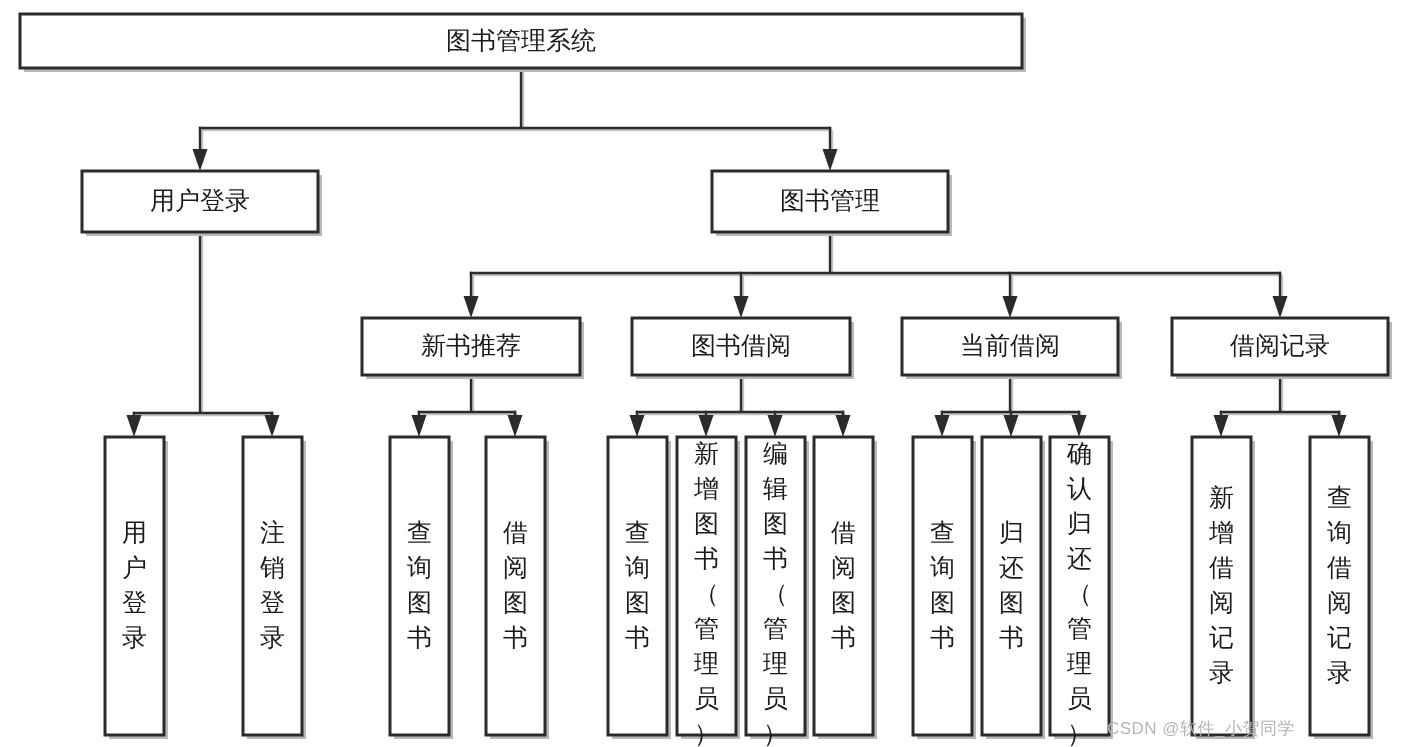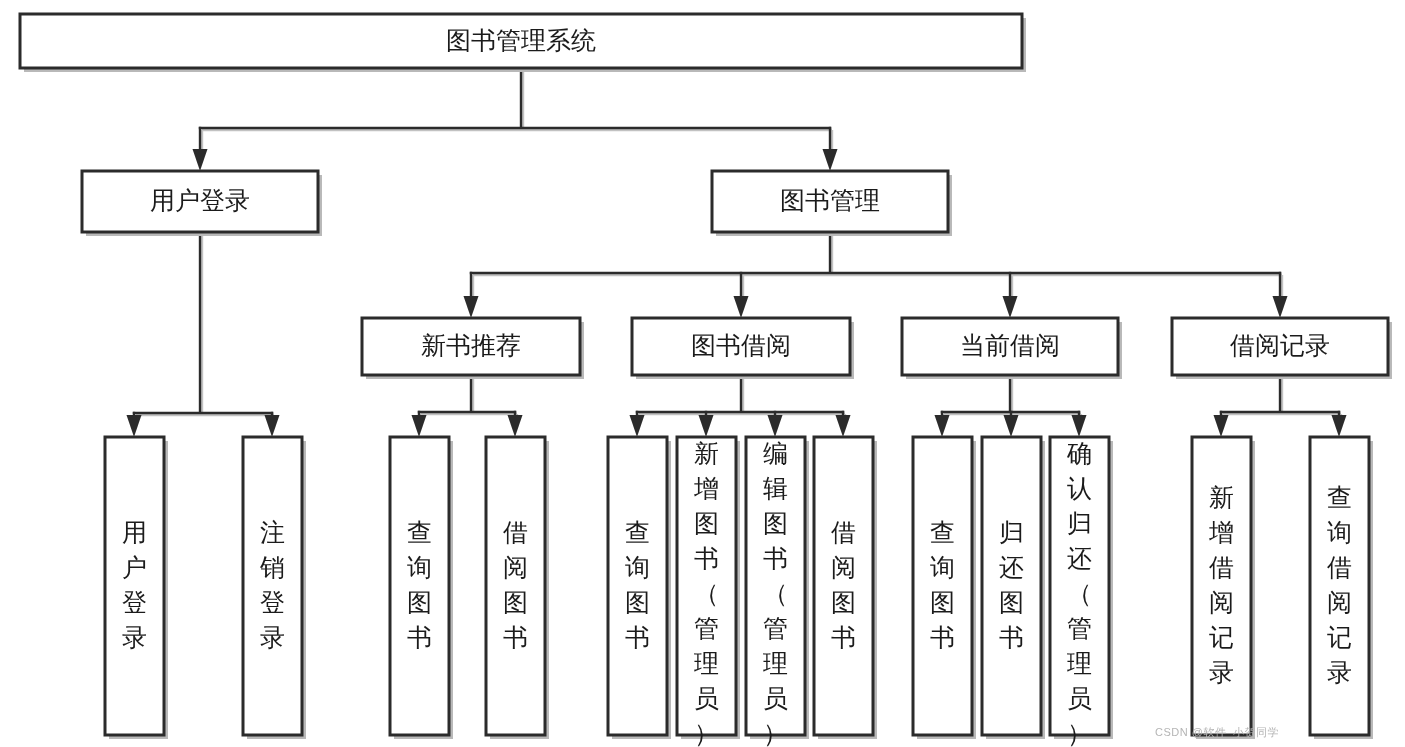--- a/index.html
+++ b/index.html
@@ -11,21 +11,21 @@
   .node-shadow{fill:#b9b9b9;stroke:none;}
   .link-line{stroke:#2b2b2b;stroke-width:2.4;fill:none;stroke-linecap:square;}
   .link-shadow{stroke:#c2c2c2;stroke-width:2.4;fill:none;}
   .arrow-head{fill:#2b2b2b;stroke:none;}
   .node-label-h{font-family:"Liberation Sans","DejaVu Sans",sans-serif;
                 font-size:25px;fill:#1b1b1b;text-anchor:middle;
                 dominant-baseline:middle;}
   .node-label-v-char{font-family:"Liberation Sans","DejaVu Sans",sans-serif;
                 font-size:25px;fill:#1b1b1b;text-anchor:middle;
                 dominant-baseline:middle;}
-  .watermark{position:absolute;right:22px;bottom:7px;font-size:11px;
+  .watermark{position:absolute;right:6px;bottom:7px;font-size:17px;
              color:#b5b5b5;letter-spacing:.5px;white-space:nowrap;
              font-family:"Liberation Sans","DejaVu Sans",sans-serif;margin-top:11px;}
 </style>
 </head>
 <body>
 
 <div id="diagram-root">
   <svg id="tree" viewBox="0 0 1405 747">
     <g id="links-layer">
         <g>

